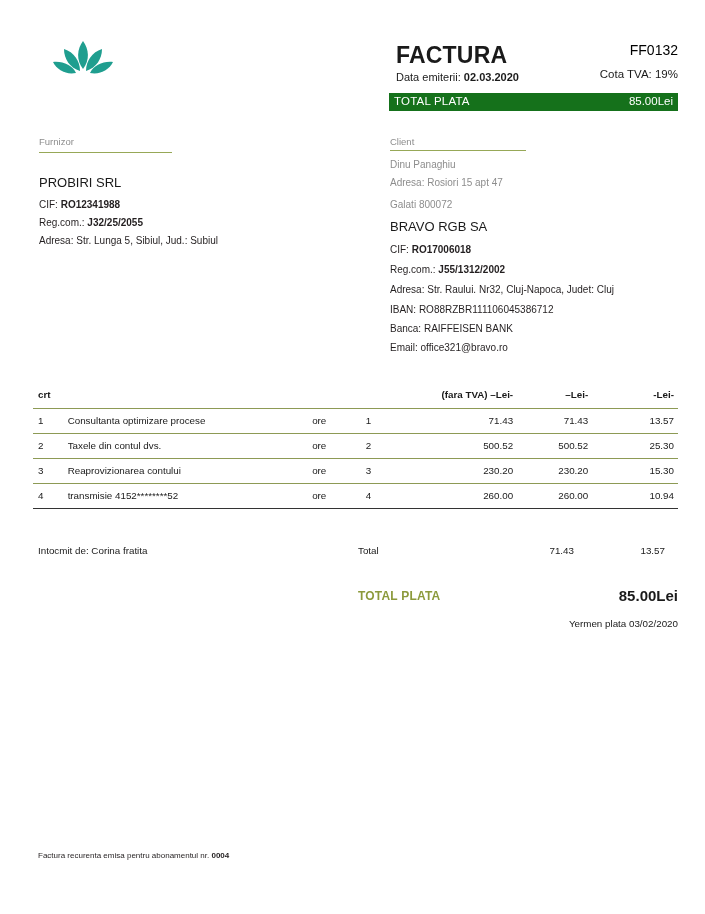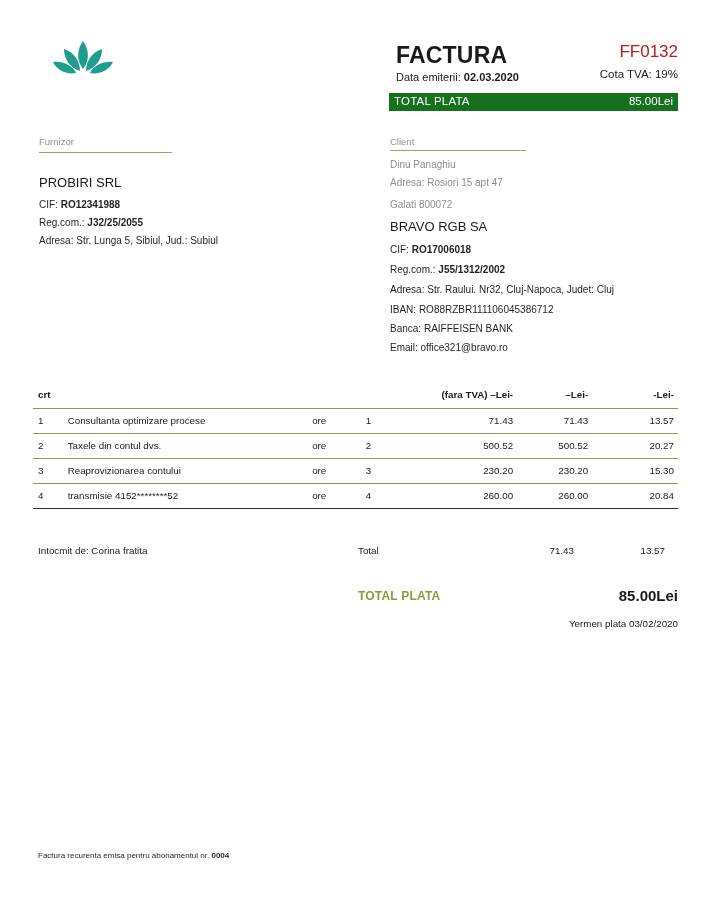--- a/index.html
+++ b/index.html
@@ -78,22 +78,22 @@
     top: 71px;
     font-size: 11px;
     color: #1a1a1a;
   }
   .inv-date b { font-weight: bold; }
 
   .inv-number {
     position: absolute;
     right: 27px;
     top: 42px;
-    font-size: 17px;
-    color: #b91c1c;
+    font-size: 14px;
+    color: #000000;
     text-align: center;
   }
   .inv-vat {
     position: absolute;
     right: 27px;
     top: 68px;
     font-size: 11.5px;
     font-weight: normal;
     color: #1a1a1a;
     text-align: right;
@@ -392,39 +392,39 @@
         <td class="c-val">71.43</td>
         <td class="c-tva">13.57</td>
       </tr>
       <tr>
         <td class="c-nr">2</td>
         <td class="c-den">Taxele din contul dvs.</td>
         <td class="c-um">ore</td>
         <td class="c-cant">2</td>
         <td class="c-pret">500.52</td>
         <td class="c-val">500.52</td>
-        <td class="c-tva">20.27</td>
+        <td class="c-tva">25.30</td>
       </tr>
       <tr>
         <td class="c-nr">3</td>
         <td class="c-den">Reaprovizionarea contului</td>
         <td class="c-um">ore</td>
         <td class="c-cant">3</td>
         <td class="c-pret">230.20</td>
         <td class="c-val">230.20</td>
         <td class="c-tva">15.30</td>
       </tr>
       <tr>
         <td class="c-nr">4</td>
         <td class="c-den">transmisie 4152********52</td>
         <td class="c-um">ore</td>
         <td class="c-cant">4</td>
         <td class="c-pret">260.00</td>
         <td class="c-val">260.00</td>
-        <td class="c-tva">20.84</td>
+        <td class="c-tva">10.94</td>
       </tr>
     </tbody>
   </table>
 
   <div class="intocmit">Intocmit de: Corina fratita</div>
   <div class="total-word">Total</div>
   <div class="total-val">71.43</div>
   <div class="total-tva">13.57</div>
 
   <div class="grand-label">TOTAL PLATA</div>

